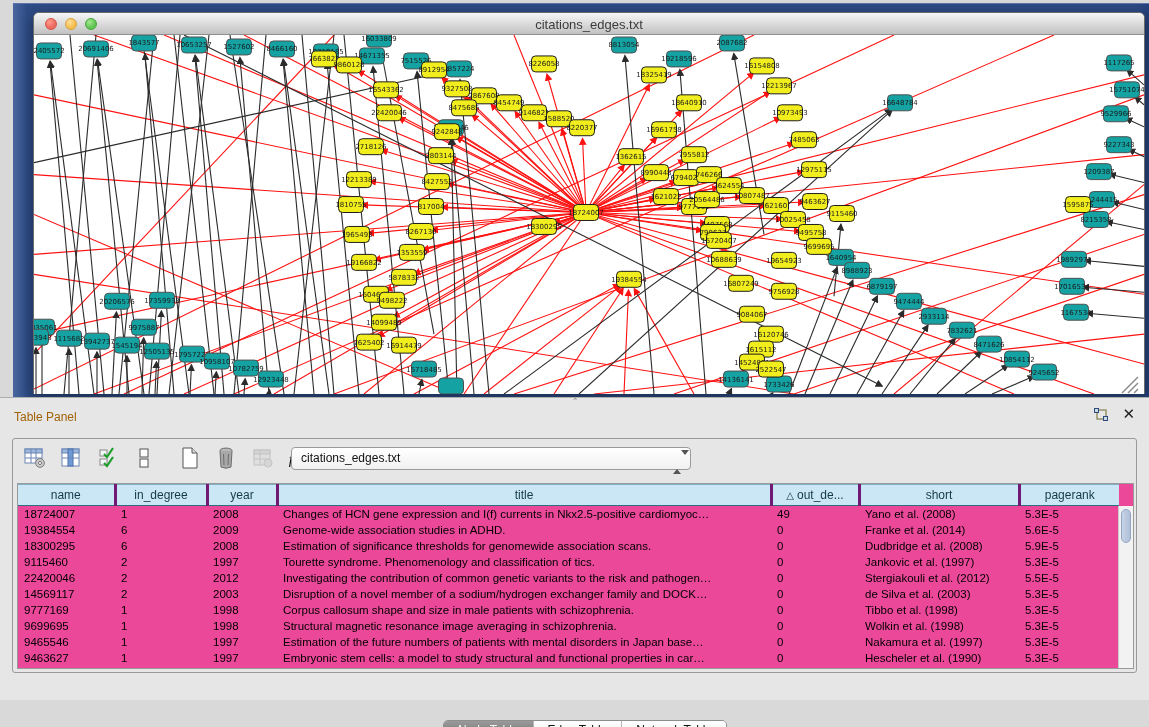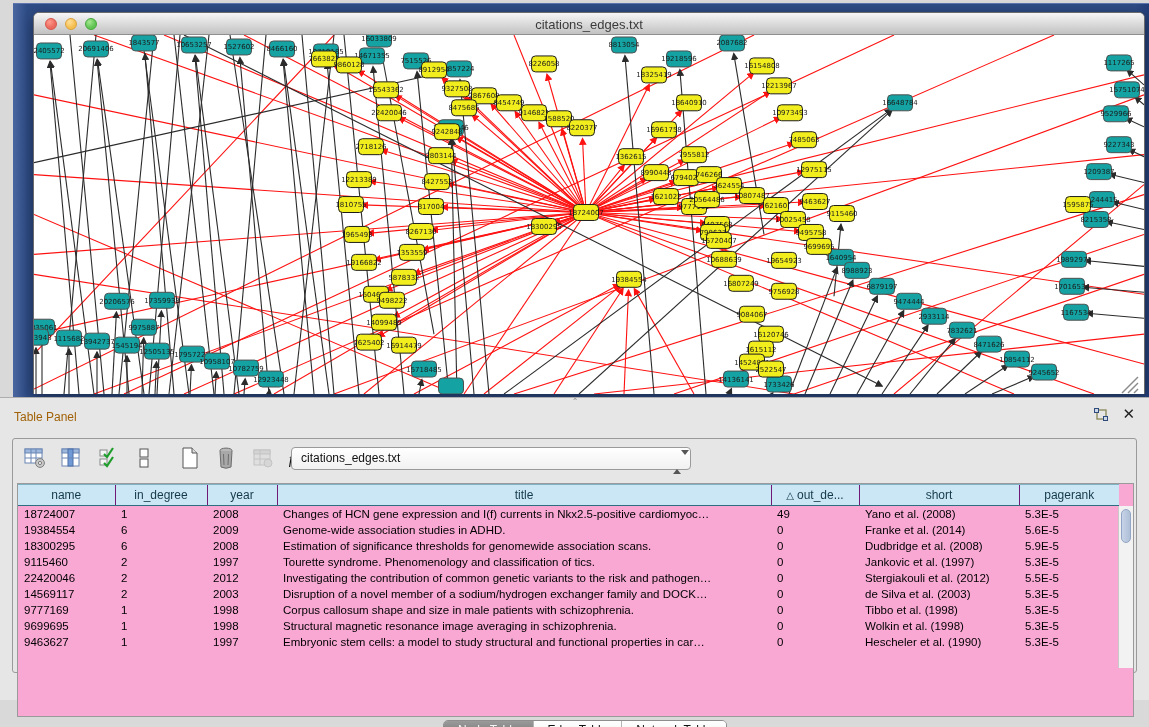--- a/index.html
+++ b/index.html
@@ -43,24 +43,24 @@
     vertical-align:top; text-align:center; }
   #combo { position:absolute; left:272px; top:4px; width:400px; height:23px;
     background:linear-gradient(#ffffff,#f1f1f1); border:1px solid #9a9a9a; border-radius:4px;
     font-size:12px; color:#111; line-height:21px; padding-left:9px; }
   .combo-arrows { position:absolute; right:8px; top:4px; width:9px; height:14px; }
   .combo-arrows .up { width:0; height:0; border-left:4px solid transparent; border-right:4px solid transparent;
     border-bottom:5px solid #555; margin-bottom:3px; }
   .combo-arrows .dn { width:0; height:0; border-left:4px solid transparent; border-right:4px solid transparent;
     border-top:5px solid #555; }
 
-  #tablewrap { position:absolute; left:4px; top:44px; width:1117px; height:234px;
-    background:#f9a8d4; border:1px solid #9a9a9a; }
+  #tablewrap { position:absolute; left:4px; top:44px; width:1117px; height:186px;
+    background:#ec4899; border:1px solid #9a9a9a; }
   table { border-collapse:collapse; table-layout:fixed; width:1099px; }
-  th { background:#cbe6f5; border-left:1px solid #701a75; border-bottom:1px solid #2e6e80;
+  th { background:#cbe6f5; border-left:3px solid #701a75; border-bottom:1px solid #2e6e80;
     border-top:1px solid #7fb2c4; font-size:12px; font-weight:normal; color:#143a49;
     height:21px; text-align:center; overflow:hidden; white-space:nowrap; }
   th:first-child { border-left:none; }
   td { font-size:11.5px; color:#000; height:16px; padding:0 4px 0 6px;
     overflow:hidden; white-space:nowrap; }
   .sortglyph { font-size:10px; color:#16404f; margin-right:3px; }
   #vscroll { position:absolute; right:0px; top:22px; width:15px; height:162px;
     background:#f2f2f2; border-left:1px solid #c9c9c9; }
   #vthumb { position:absolute; left:2px; top:3px; width:10px; height:34px;
     background:linear-gradient(90deg,#c7d3e8,#aebfd6); border:1px solid #93a5c4; border-radius:5px; }
@@ -689,20 +689,29 @@
             <tr>
               <td>9699695</td>
               <td>1</td>
               <td>1998</td>
               <td>Structural magnetic resonance image averaging in schizophrenia.</td>
               <td>0</td>
               <td>Wolkin et al. (1998)</td>
               <td>5.3E-5</td>
             </tr>
             <tr>
+              <td>9465546</td>
+              <td>1</td>
+              <td>1997</td>
+              <td>Estimation of the future numbers of patients with mental disorders in Japan base…</td>
+              <td>0</td>
+              <td>Nakamura et al. (1997)</td>
+              <td>5.3E-5</td>
+            </tr>
+            <tr>
               <td>9463627</td>
               <td>1</td>
               <td>1997</td>
               <td>Embryonic stem cells: a model to study structural and functional properties in car…</td>
               <td>0</td>
               <td>Hescheler et al. (1990)</td>
               <td>5.3E-5</td>
             </tr>
           </tbody>
       </table>

